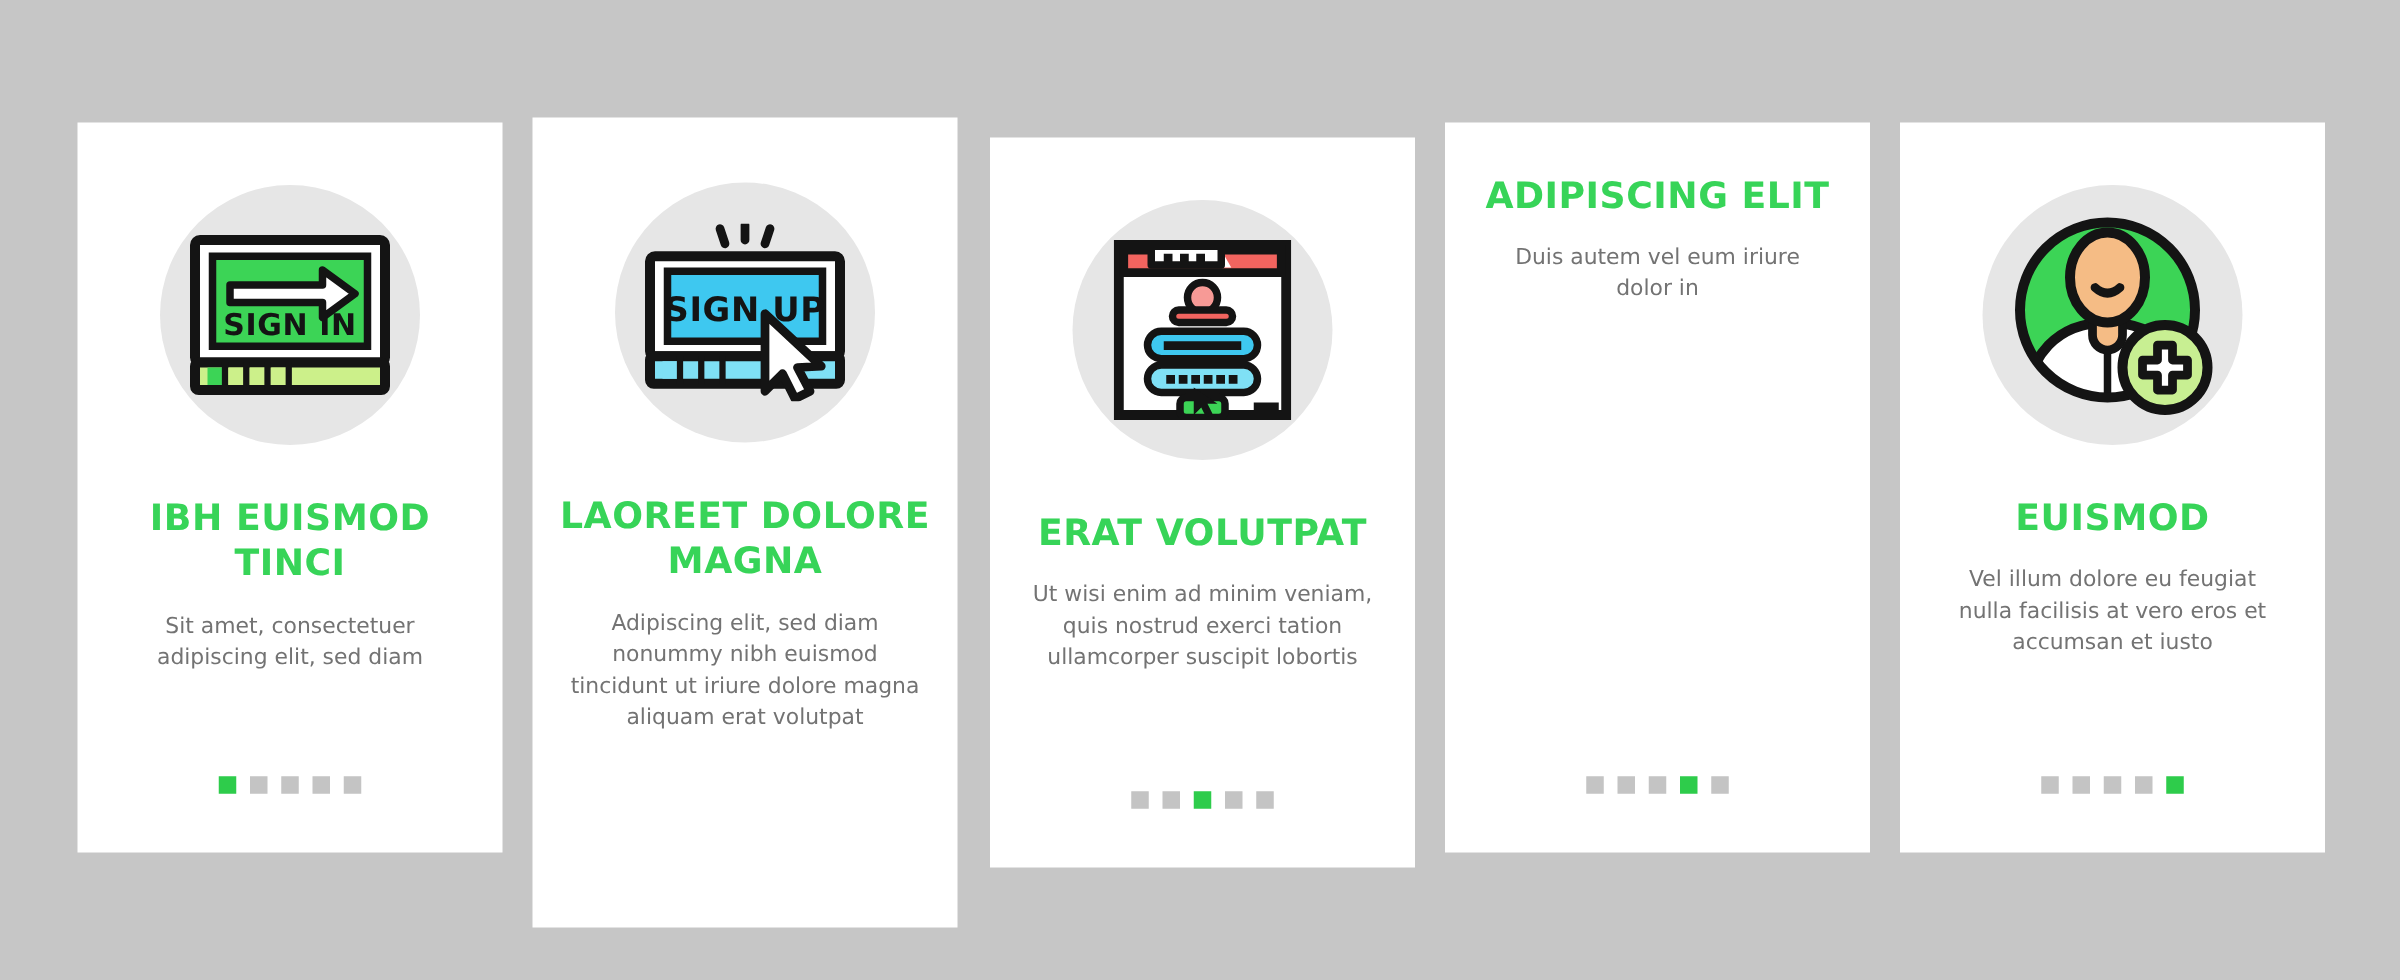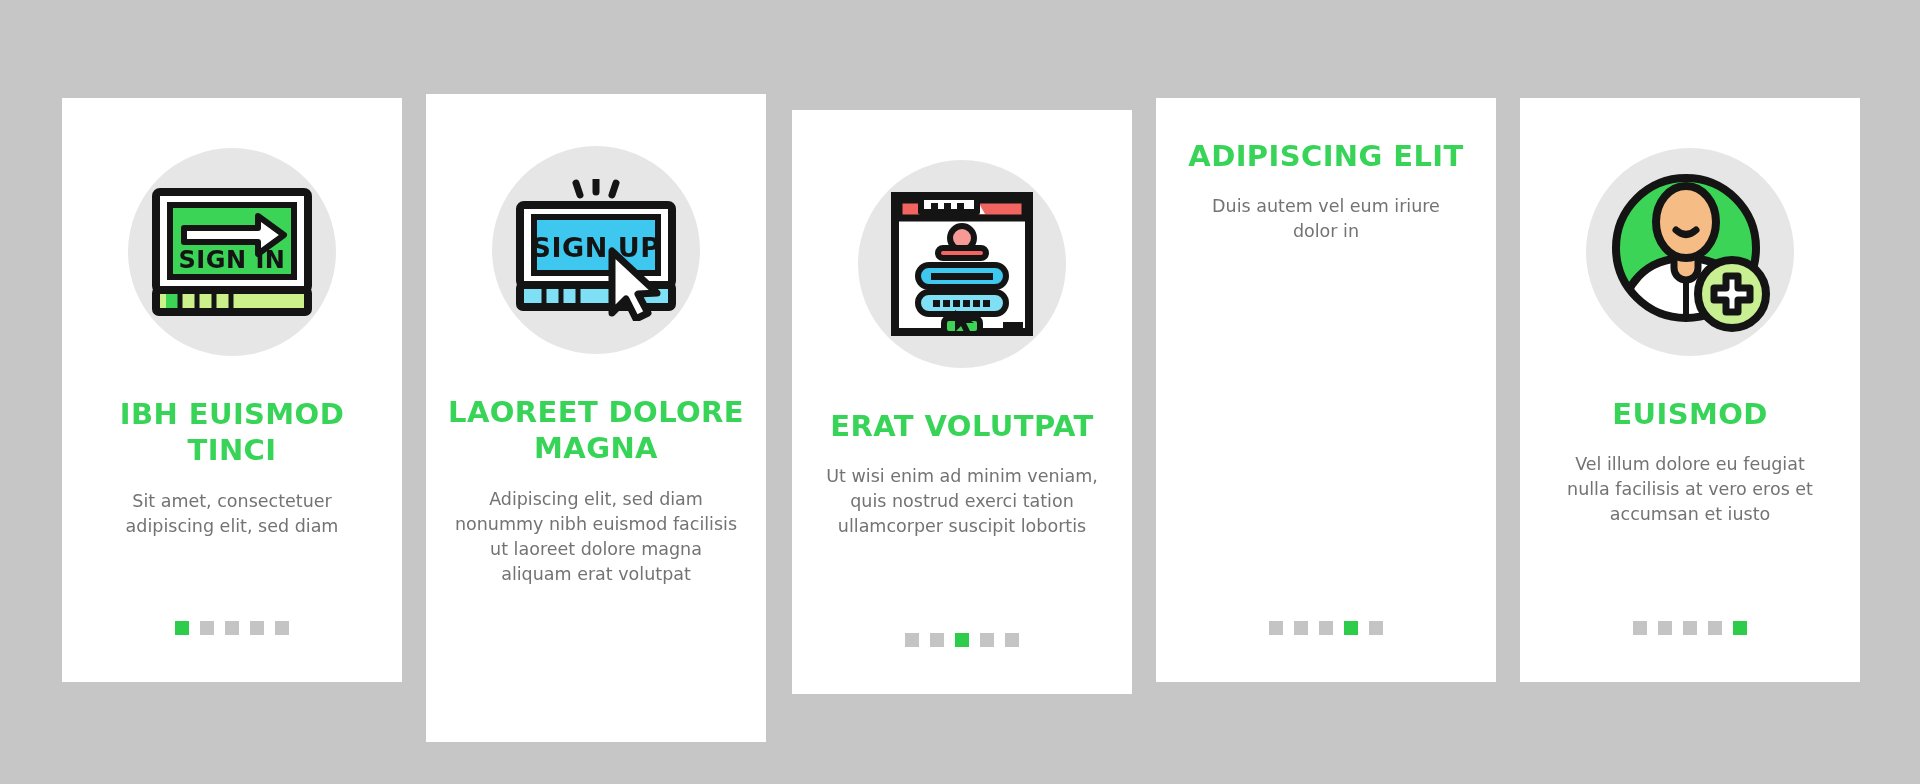--- a/index.html
+++ b/index.html
@@ -171,21 +171,21 @@
         <rect x="18" y="110" width="12" height="14" fill="#7fe0f5"></rect>
         <g stroke="#141414" stroke-width="5">
           <line x1="32" y1="106" x2="32" y2="128"></line>
           <line x1="49" y1="106" x2="49" y2="128"></line>
           <line x1="66" y1="106" x2="66" y2="128"></line>
         </g>
         <path d="M100 72 L100 134 L114 120 L124 140 L136 134 L126 115 L145 114 Z" fill="#ffffff" stroke="#141414" stroke-width="7" stroke-linejoin="round"></path>
       </svg>
     </div>
     <div class="title">LAOREET DOLORE MAGNA</div>
-    <div class="body-text">Adipiscing elit, sed diam nonummy nibh euismod facilisis ut laoreet dolore magna aliquam erat volutpat</div>
+    <div class="body-text">Adipiscing elit, sed diam nonummy nibh euismod tincidunt ut iriure dolore magna aliquam erat volutpat</div>
     <div class="spacer"></div>
   </div>
 
   <div class="card card-3">
     <div class="icon-wrap">
       <div class="icon-disc"></div>
       <svg class="icon-svg" width="142" height="144" viewBox="0 0 142 144">
         <rect x="4" y="4" width="134" height="136" fill="#ffffff" stroke="#141414" stroke-width="8"></rect>
         <path d="M8 8 H134 V26 H8 Z" fill="#f2645f"></path>
         <path d="M30 8 h56 l8 14 H30 Z" fill="#ffffff"></path>

